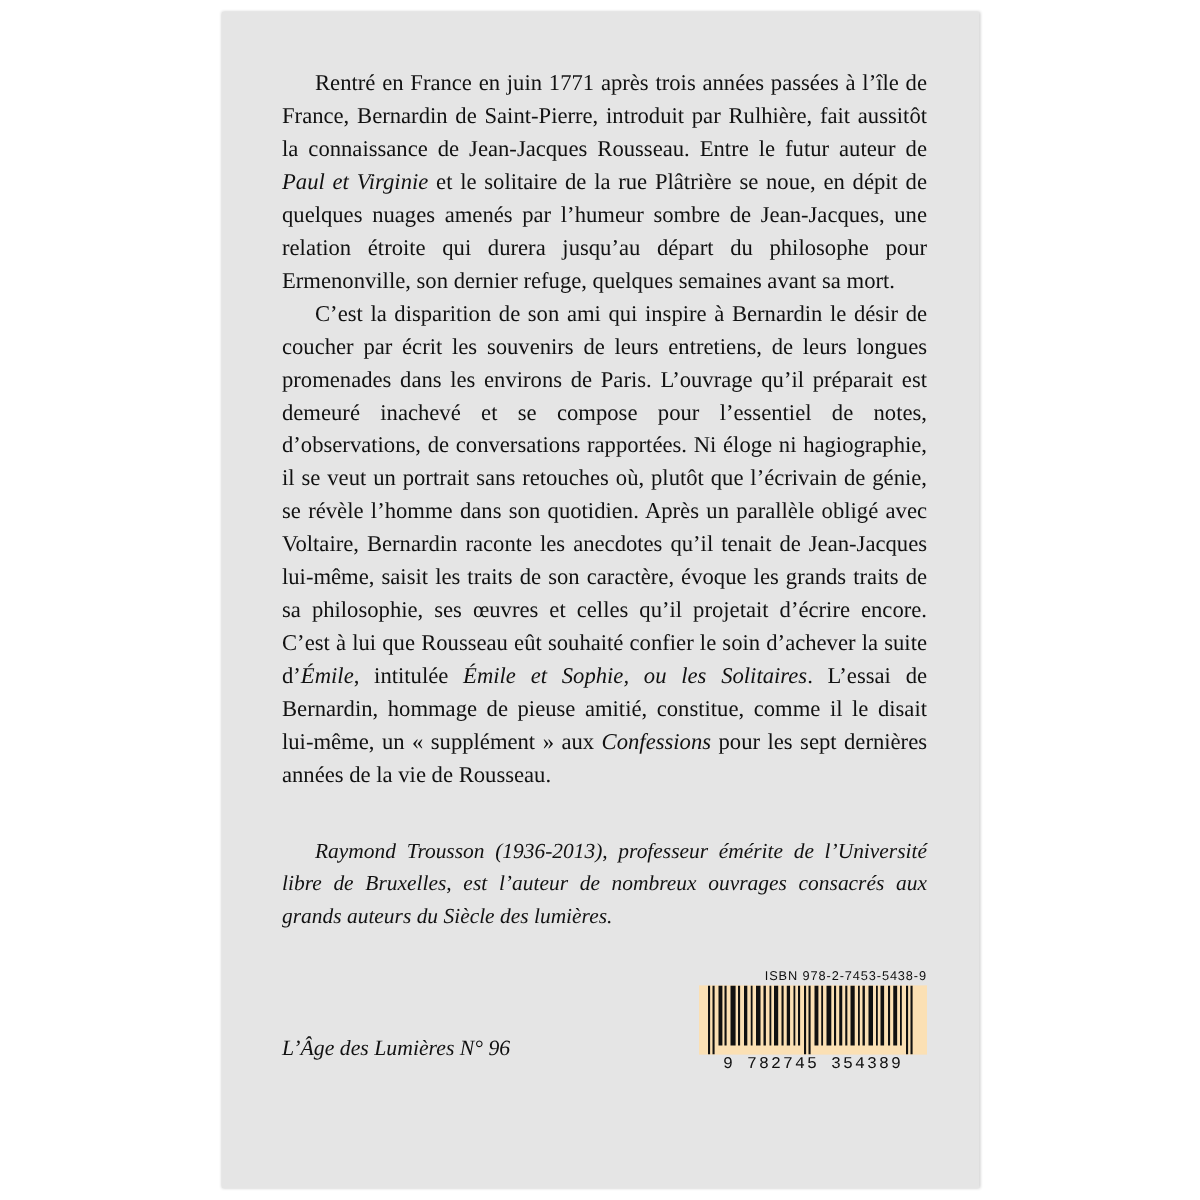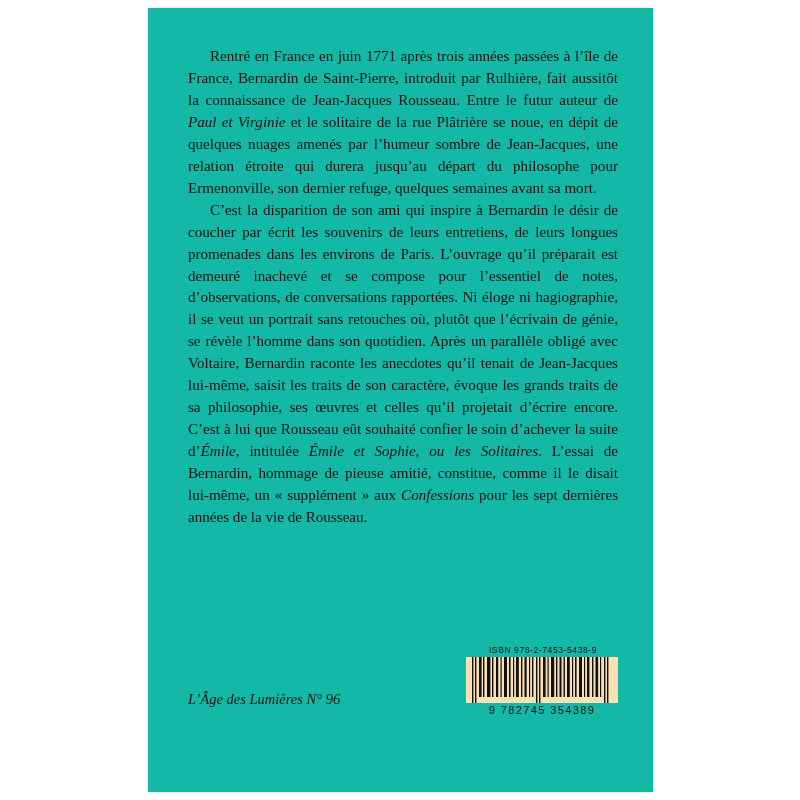--- a/index.html
+++ b/index.html
@@ -20,21 +20,21 @@
     height: 800px;
     background: #ffffff;
     overflow: hidden;
   }
   .cover {
     position: absolute;
     left: 148px;
     top: 8px;
     width: 505px;
     height: 784px;
-    background: #14b8a6;
+    background: #e5e5e5;
     box-shadow: 0 0 2px rgba(0,0,0,0.25);
   }
   .content {
     position: absolute;
     left: 40px;
     top: 38px;
     width: 430px;
   }
   p.body-par {
     margin: 0;
@@ -81,52 +81,53 @@
     right: 0;
     bottom: 0;
     width: 152px;
   }
   .isbn-label {
     font-family: "Liberation Sans", sans-serif;
     font-size: 8.5px;
     letter-spacing: 0.6px;
     color: #111111;
     margin-bottom: 2px;
-    text-align: center;
+    text-align: right;
     padding-left: 2px;
   }
   .barcode-box {
     background: #fbe0b4;
     padding: 0;
   }
   .bars {
     height: 46px;
     width: 152px;
     display: block;
   }
   .barcode-digits {
-    font-family: Liberation Sans, sans-serif;
+    font-family: Liberation Mono, monospace;
     font-size: 11px;
     letter-spacing: 1.4px;
     color: #111111;
     margin-top: 1px;
     text-align: center;
     white-space: nowrap;
   }
 </style>
 </head>
 <body>
 
 <div class="page">
   <div class="cover">
 
     <div class="content">
       <p class="body-par">Rentré en France en juin 1771 après trois années passées à l’île de France, Bernardin de Saint-Pierre, introduit par Rulhière, fait aussitôt la connaissance de Jean-Jacques Rousseau. Entre le futur auteur de <em class="it">Paul et Virginie</em> et le solitaire de la rue Plâtrière se noue, en dépit de quelques nuages amenés par l’humeur sombre de Jean-Jacques, une relation étroite qui durera jusqu’au départ du philosophe pour Ermenonville, son dernier refuge, quelques semaines avant sa mort.</p>
       <p class="body-par">C’est la disparition de son ami qui inspire à Bernardin le désir de coucher par écrit les souvenirs de leurs entretiens, de leurs longues promenades dans les environs de Paris. L’ouvrage qu’il préparait est demeuré inachevé et se compose pour l’essentiel de notes, d’observations, de conversations rapportées. Ni éloge ni hagiographie, il se veut un portrait sans retouches où, plutôt que l’écrivain de génie, se révèle l’homme dans son quotidien. Après un parallèle obligé avec Voltaire, Bernardin raconte les anecdotes qu’il tenait de Jean-Jacques lui-même, saisit les traits de son caractère, évoque les grands traits de sa philosophie, ses œuvres et celles qu’il projetait d’écrire encore. C’est à lui que Rousseau eût souhaité confier le soin d’achever la suite d’<em class="it">Émile</em>, intitulée <em class="it">Émile et Sophie, ou les Solitaires</em>. L’essai de Bernardin, hommage de pieuse amitié, constitue, comme il le disait lui-même, un « supplément » aux <em class="it">Confessions</em> pour les sept dernières années de la vie de Rousseau.</p>
 
+      <div class="bio">Raymond Trousson (1936-2013), professeur émérite de l’Université libre de Bruxelles, est l’auteur de nombreux ouvrages consacrés aux grands auteurs du Siècle des lumières.</div>
     </div>
 
     <div class="footer">
       <div class="series">L’Âge des Lumières N° 96</div>
 
       <div class="barcode-wrap">
         <div class="isbn-label">ISBN 978-2-7453-5438-9</div>
         <div class="barcode-box">
           <svg class="bars" viewBox="0 0 152 46" preserveAspectRatio="none">
             <rect x="0" y="0" width="152" height="46" fill="#fbe0b4"></rect>

